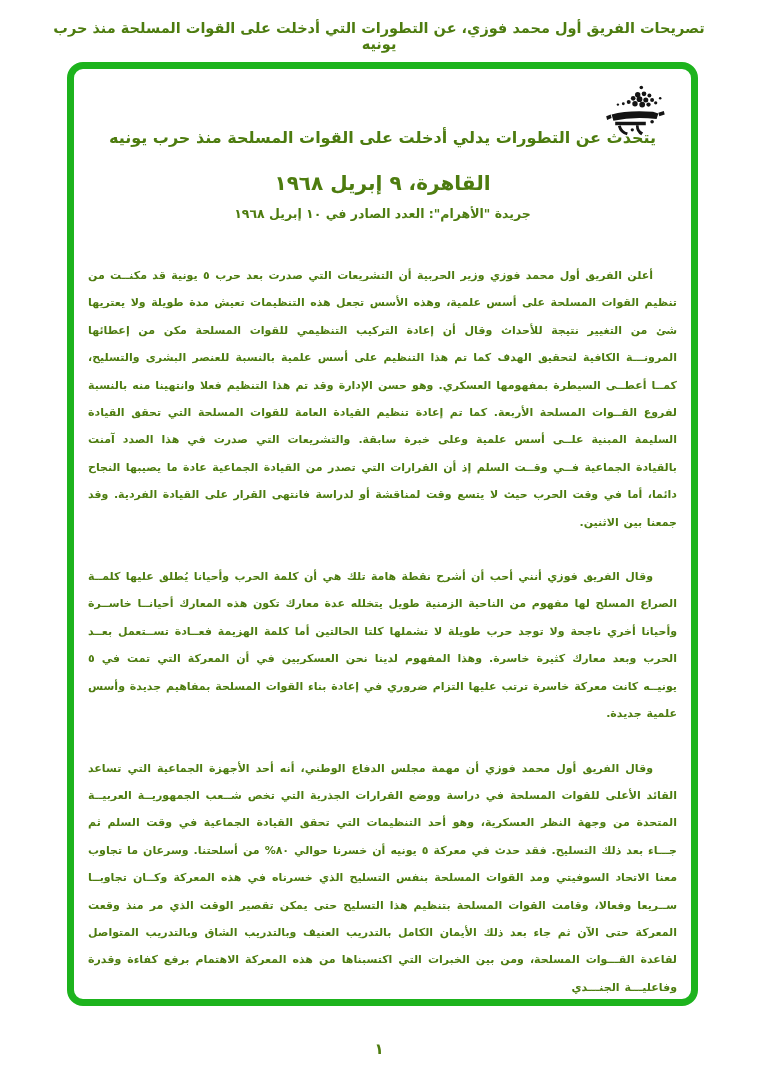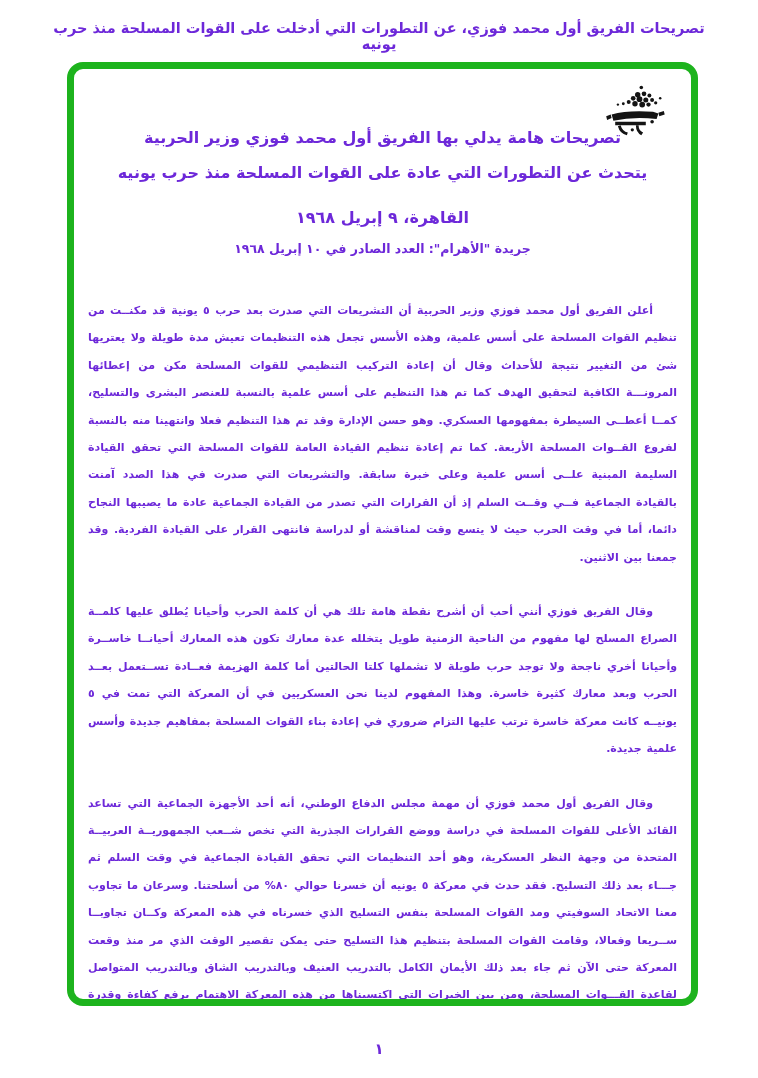--- a/index.html
+++ b/index.html
@@ -8,21 +8,21 @@
     background: #ffffff;
     font-family: "DejaVu Sans", sans-serif;
   }
   .page {
     position: relative;
     width: 758px;
     height: 1078px;
     background: #ffffff;
     overflow: hidden;
     direction: rtl;
-    color: #6d28d9;
+    color: #4d7c0f;
   }
   .running-header {
     position: absolute;
     top: 20px;
     left: 40px;
     right: 40px;
     text-align: center;
     font-size: 14.5px;
     font-weight: bold;
     letter-spacing: 0;
@@ -50,21 +50,21 @@
     margin-top: 58px;
     text-align: center;
     font-weight: bold;
   }
   .title-line {
     font-size: 16px;
     line-height: 22px;
     margin: 0 30px 13px;
   }
   .dateline {
-    font-size: 16px;
+    font-size: 20px;
     line-height: 26px;
     margin: 21px 8px 9px;
     font-weight: bold;
     text-align: center;
   }
   .source-line {
     font-size: 12.5px;
     line-height: 17px;
     font-weight: bold;
     text-align: center;
@@ -127,22 +127,21 @@
           <path d="M44 48 q0 6 5 8 l-2 3 q-6 -3 -6 -11 z"></path>
           <circle cx="37" cy="53" r="1.8"></circle>
           <circle cx="59" cy="44" r="2"></circle>
           <path d="M8 38 l5 -2 1 4 -5 2 z"></path>
           <path d="M66 34 l6 -2 1 4 -6 2 z"></path>
         </g>
       </svg>
     </div>
 
     <div class="titles">
-      <div class="title-line">تصريحات هامة يدلي بها الفريق أول محمد فوزي وزير الحربية</div>
-      <div class="title-line">يتحدث عن التطورات التي عادة على القوات المسلحة منذ حرب يونيه</div>
+      <div class="title-line">يتحدث عن التطورات يدلي أدخلت على القوات المسلحة منذ حرب يونيه</div>
       <div class="dateline">القاهرة، ٩ إبريل ١٩٦٨</div>
       <div class="source-line">جريدة "الأهرام": العدد الصادر في ١٠ إبريل ١٩٦٨</div>
     </div>
 
     <div class="body-text">
       <p class="para">أعلن الفريق أول محمد فوزي وزير الحربية أن التشريعات التي صدرت بعد حرب ٥ يونية قد مكنــت من تنظيم القوات المسلحة على أسس علمية، وهذه الأسس تجعل هذه التنظيمات تعيش مدة طويلة ولا يعتريها شئ من التغيير نتيجة للأحداث وقال أن إعادة التركيب التنظيمي للقوات المسلحة مكن من إعطائها المرونـــة الكافية لتحقيق الهدف كما تم هذا التنظيم على أسس علمية بالنسبة للعنصر البشرى والتسليح، كمــا أعطــى السيطرة بمفهومها العسكري. وهو حسن الإدارة وقد تم هذا التنظيم فعلا وانتهينا منه بالنسبة لفروع القــوات المسلحة الأربعة. كما تم إعادة تنظيم القيادة العامة للقوات المسلحة التي تحقق القيادة السليمة المبنية علــى أسس علمية وعلى خبرة سابقة. والتشريعات التي صدرت في هذا الصدد آمنت بالقيادة الجماعية فــي وقــت السلم إذ أن القرارات التي تصدر من القيادة الجماعية عادة ما يصيبها النجاح دائما، أما في وقت الحرب حيث لا يتسع وقت لمناقشة أو لدراسة فانتهى القرار على القيادة الفردية. وقد جمعنا بين الاثنين.</p>
       <p class="para">وقال الفريق فوزي أنني أحب أن أشرح نقطة هامة تلك هي أن كلمة الحرب وأحيانا يُطلق عليها كلمــة الصراع المسلح لها مفهوم من الناحية الزمنية طويل يتخلله عدة معارك تكون هذه المعارك أحيانــا خاســرة وأحيانا أخري ناجحة ولا توجد حرب طويلة لا تشملها كلتا الحالتين أما كلمة الهزيمة فعــادة تســتعمل بعــد الحرب وبعد معارك كثيرة خاسرة. وهذا المفهوم لدينا نحن العسكريين في أن المعركة التي تمت في ٥ يونيــه كانت معركة خاسرة ترتب عليها التزام ضروري في إعادة بناء القوات المسلحة بمفاهيم جديدة وأسس علمية جديدة.</p>
       <p class="para">وقال الفريق أول محمد فوزي أن مهمة مجلس الدفاع الوطني، أنه أحد الأجهزة الجماعية التي تساعد القائد الأعلى للقوات المسلحة في دراسة ووضع القرارات الجذرية التي تخص شــعب الجمهوريــة العربيــة المتحدة من وجهة النظر العسكرية، وهو أحد التنظيمات التي تحقق القيادة الجماعية في وقت السلم ثم جـــاء بعد ذلك التسليح. فقد حدث في معركة ٥ يونيه أن خسرنا حوالي ٨٠% من أسلحتنا. وسرعان ما تجاوب معنا الاتحاد السوفيتي ومد القوات المسلحة بنفس التسليح الذي خسرناه في هذه المعركة وكــان تجاوبــا ســريعا وفعالا، وقامت القوات المسلحة بتنظيم هذا التسليح حتى يمكن تقصير الوقت الذي مر منذ وقعت المعركة حتى الآن ثم جاء بعد ذلك الأيمان الكامل بالتدريب العنيف وبالتدريب الشاق وبالتدريب المتواصل لقاعدة القـــوات المسلحة، ومن بين الخبرات التي اكتسبناها من هذه المعركة الاهتمام برفع كفاءة وقدرة وفاعليـــة الجنـــدي</p>
     </div>
 

